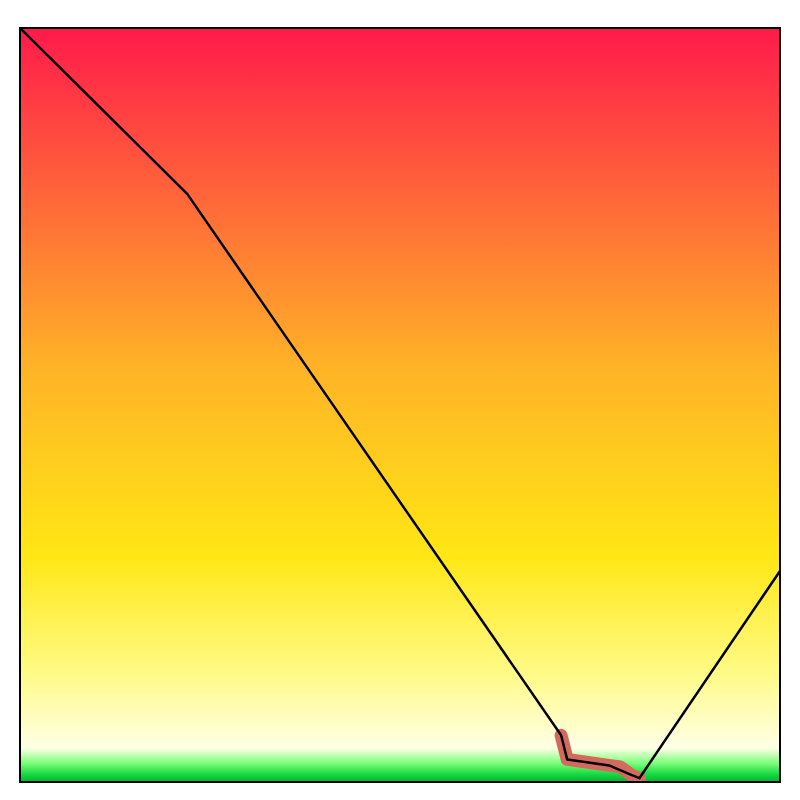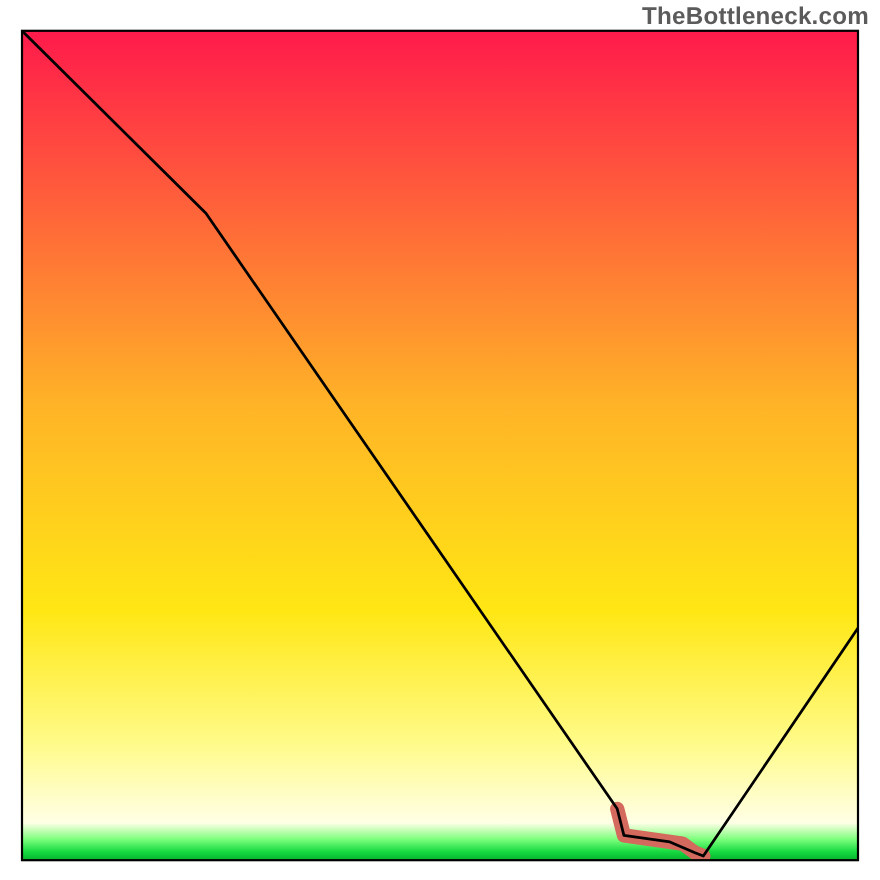--- a/index.html
+++ b/index.html
@@ -27,21 +27,20 @@
   svg.plot {
     position: absolute;
     left: 0;
     top: 0;
   }
 </style>
 </head>
 <body>
 
 <div class="frame">
-  <div class="watermark">TheBottleneck.com</div>
 
   <svg class="plot" width="800" height="800">
     <defs>
       <linearGradient id="bg-grad" x1="0" y1="0" x2="0" y2="1">
           <stop offset="0%" stop-color="#ff1a4b"></stop>
           <stop offset="45%" stop-color="#ffb327"></stop>
           <stop offset="70%" stop-color="#ffe714"></stop>
           <stop offset="86%" stop-color="#fffb8a"></stop>
           <stop offset="95.5%" stop-color="#ffffe6"></stop>
           <stop offset="97.5%" stop-color="#7bff7b"></stop>

